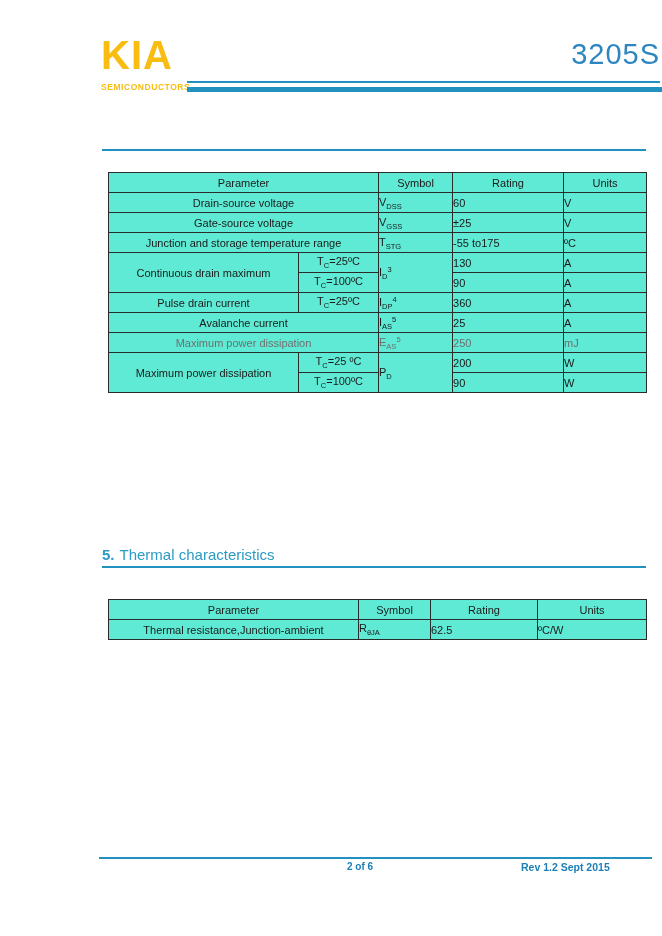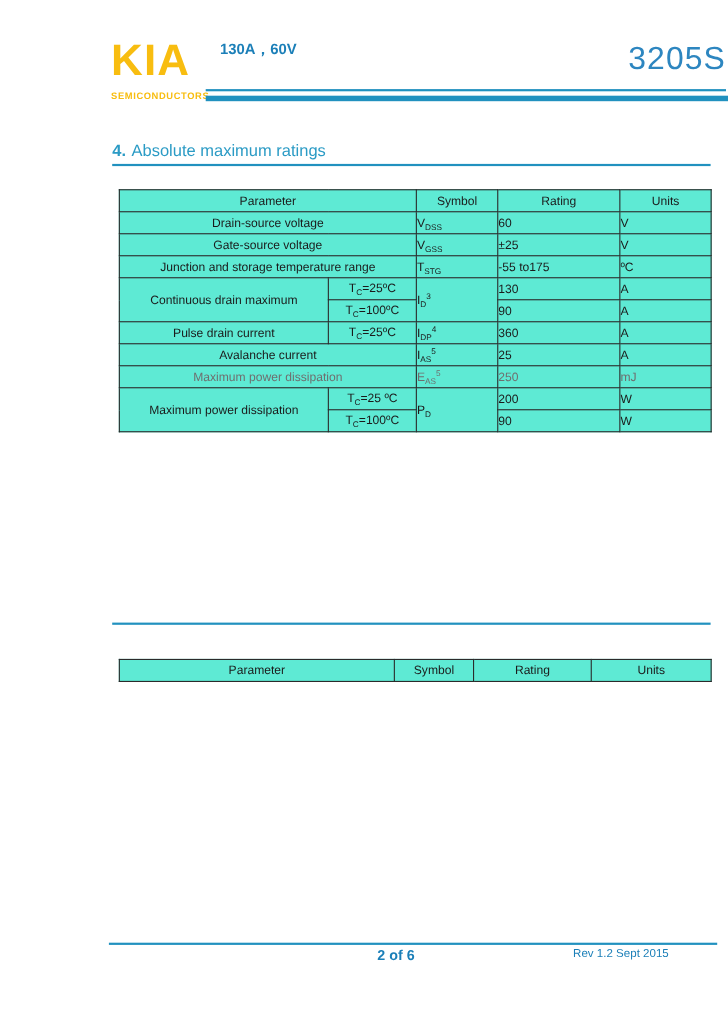--- a/index.html
+++ b/index.html
@@ -43,41 +43,37 @@
   th{text-align:center;}
   td.p, td.c{text-align:center;padding:0 7px;}
   td.s, td.r, td.u{text-align:left;}
   tr.muted td{color:var(--muted-gray);}
   sub{font-size:7.5px;vertical-align:-3px;}
   sup{font-size:7.5px;vertical-align:4px;}
 
   
   .footer-line{position:absolute;left:59px;top:857px;width:553px;height:2px;background:var(--line-blue);}
   .footer-page{position:absolute;left:280px;top:861px;width:80px;text-align:center;
-    color:var(--text-blue);font-size:13px;font-weight:bold;}
+    color:var(--text-blue);font-size:10px;font-weight:bold;}
   .footer-rev{position:absolute;left:481px;top:861px;color:var(--text-blue);
-    font-size:10.5px;font-weight:normal;}
+    font-size:10.5px;font-weight:bold;}
 </style>
 </head>
 <body>
 
 <div class="page">
 
   <div class="logo-text">KIA</div>
   <div class="logo-sub">SEMICONDUCTORS</div>
   <div class="hdr-sub">
-    <div>130A，60V</div>
   </div>
   <div class="part-number">3205S</div>
   <div class="rule-thin"></div>
   <div class="rule-thick"></div>
 
-  <div class="section-title st-abs">
-    <span class="num">4.</span><span>Absolute maximum ratings</span>
-  </div>
   <div class="title-underline ul-abs"></div>
 
   <table class="abs-table">
     <colgroup>
       <col style="width:190px">
         <col style="width:80px">
         <col style="width:74px">
         <col style="width:111px">
         <col style="width:83px">
     </colgroup>
@@ -145,36 +141,45 @@
       <td class="u">W</td>
     </tr>
     <tr>
       <td class="c"><span>T</span><sub>C</sub><span>=100ºC</span></td>
       <td class="r">90</td>
       <td class="u">W</td>
     </tr>
   </tbody>
     </table>
 
+  <div class="section-title st-th">
+    <span class="num">5.</span><span>Thermal characteristics</span>
+  </div>
   <div class="title-underline ul-th"></div>
 
   <table class="th-table">
     <colgroup>
       <col style="width:250px">
         <col style="width:72px">
         <col style="width:107px">
         <col style="width:109px">
     </colgroup>
     <tbody>
         <tr>
       <th>Parameter</th>
       <th>Symbol</th>
       <th>Rating</th>
       <th>Units</th>
     </tr>
+    <tr>
+      <td class="p">Thermal resistance,Junction-ambient</td>
+      <td class="s"><span>R</span><sub>θJA</sub></td>
+      <td class="r">62.5</td>
+      <td class="u">ºC/W</td>
+    </tr>
   </tbody>
     </table>
 
   <div class="footer-line"></div>
   <div class="footer-page">2 of 6</div>
   <div class="footer-rev">Rev 1.2 Sept 2015</div>
 
 </div>
 
 </body></html>

